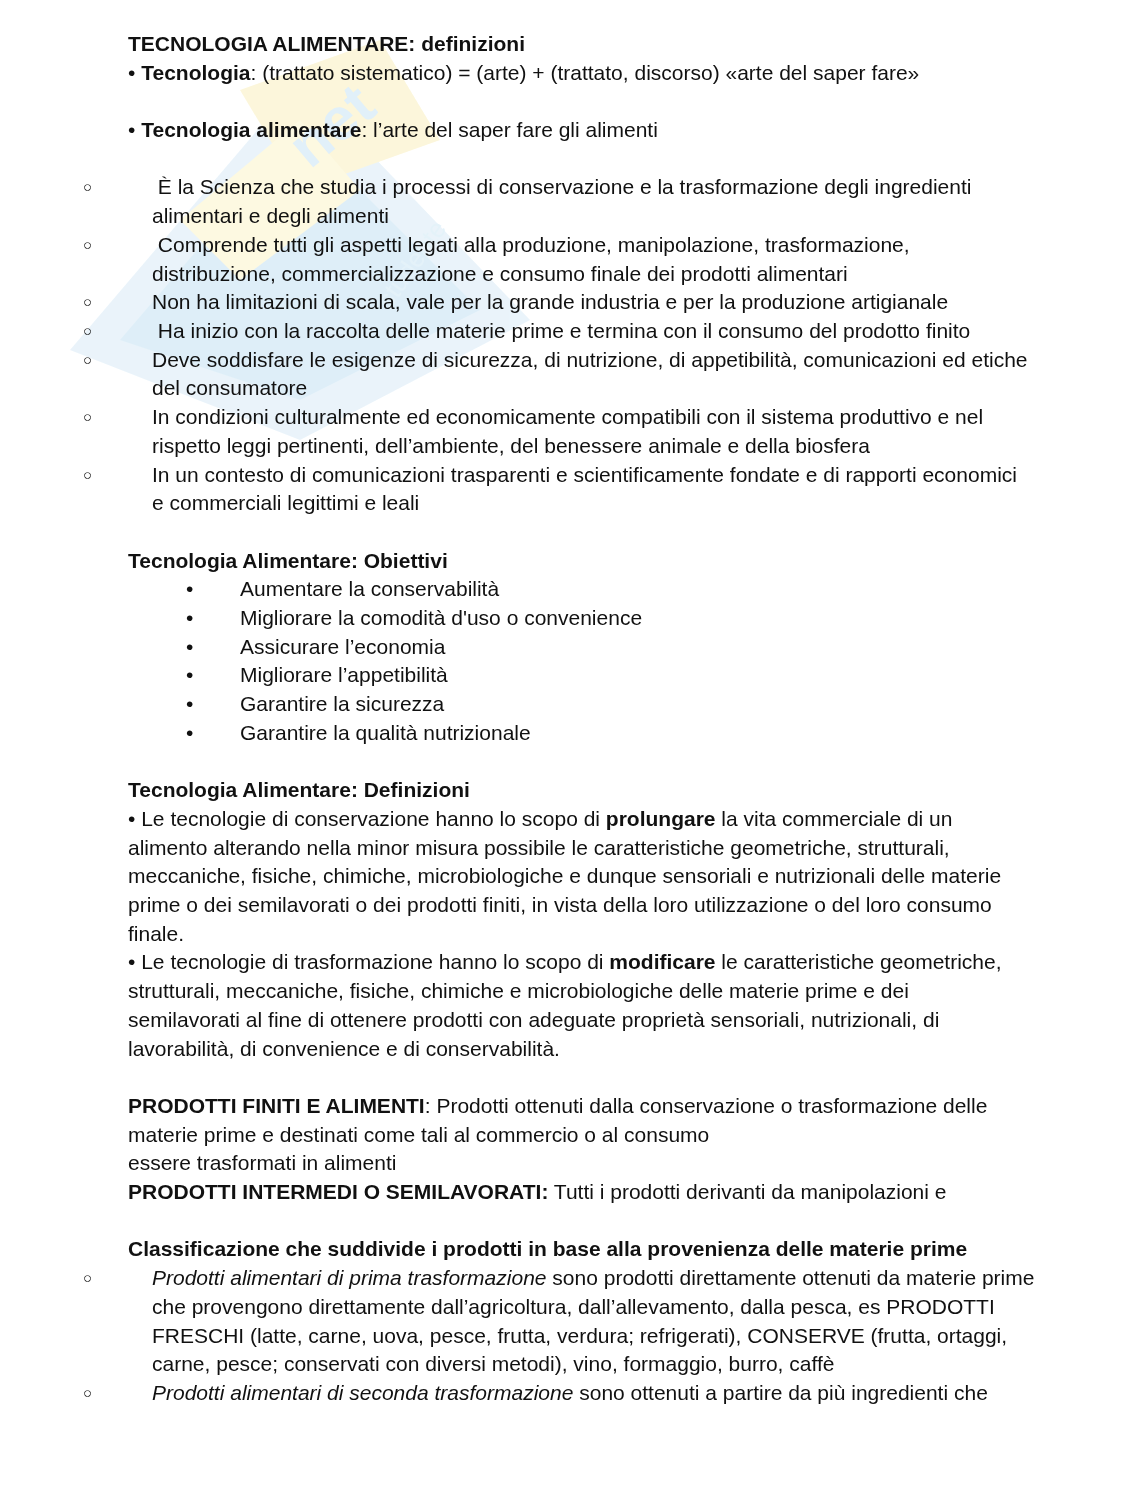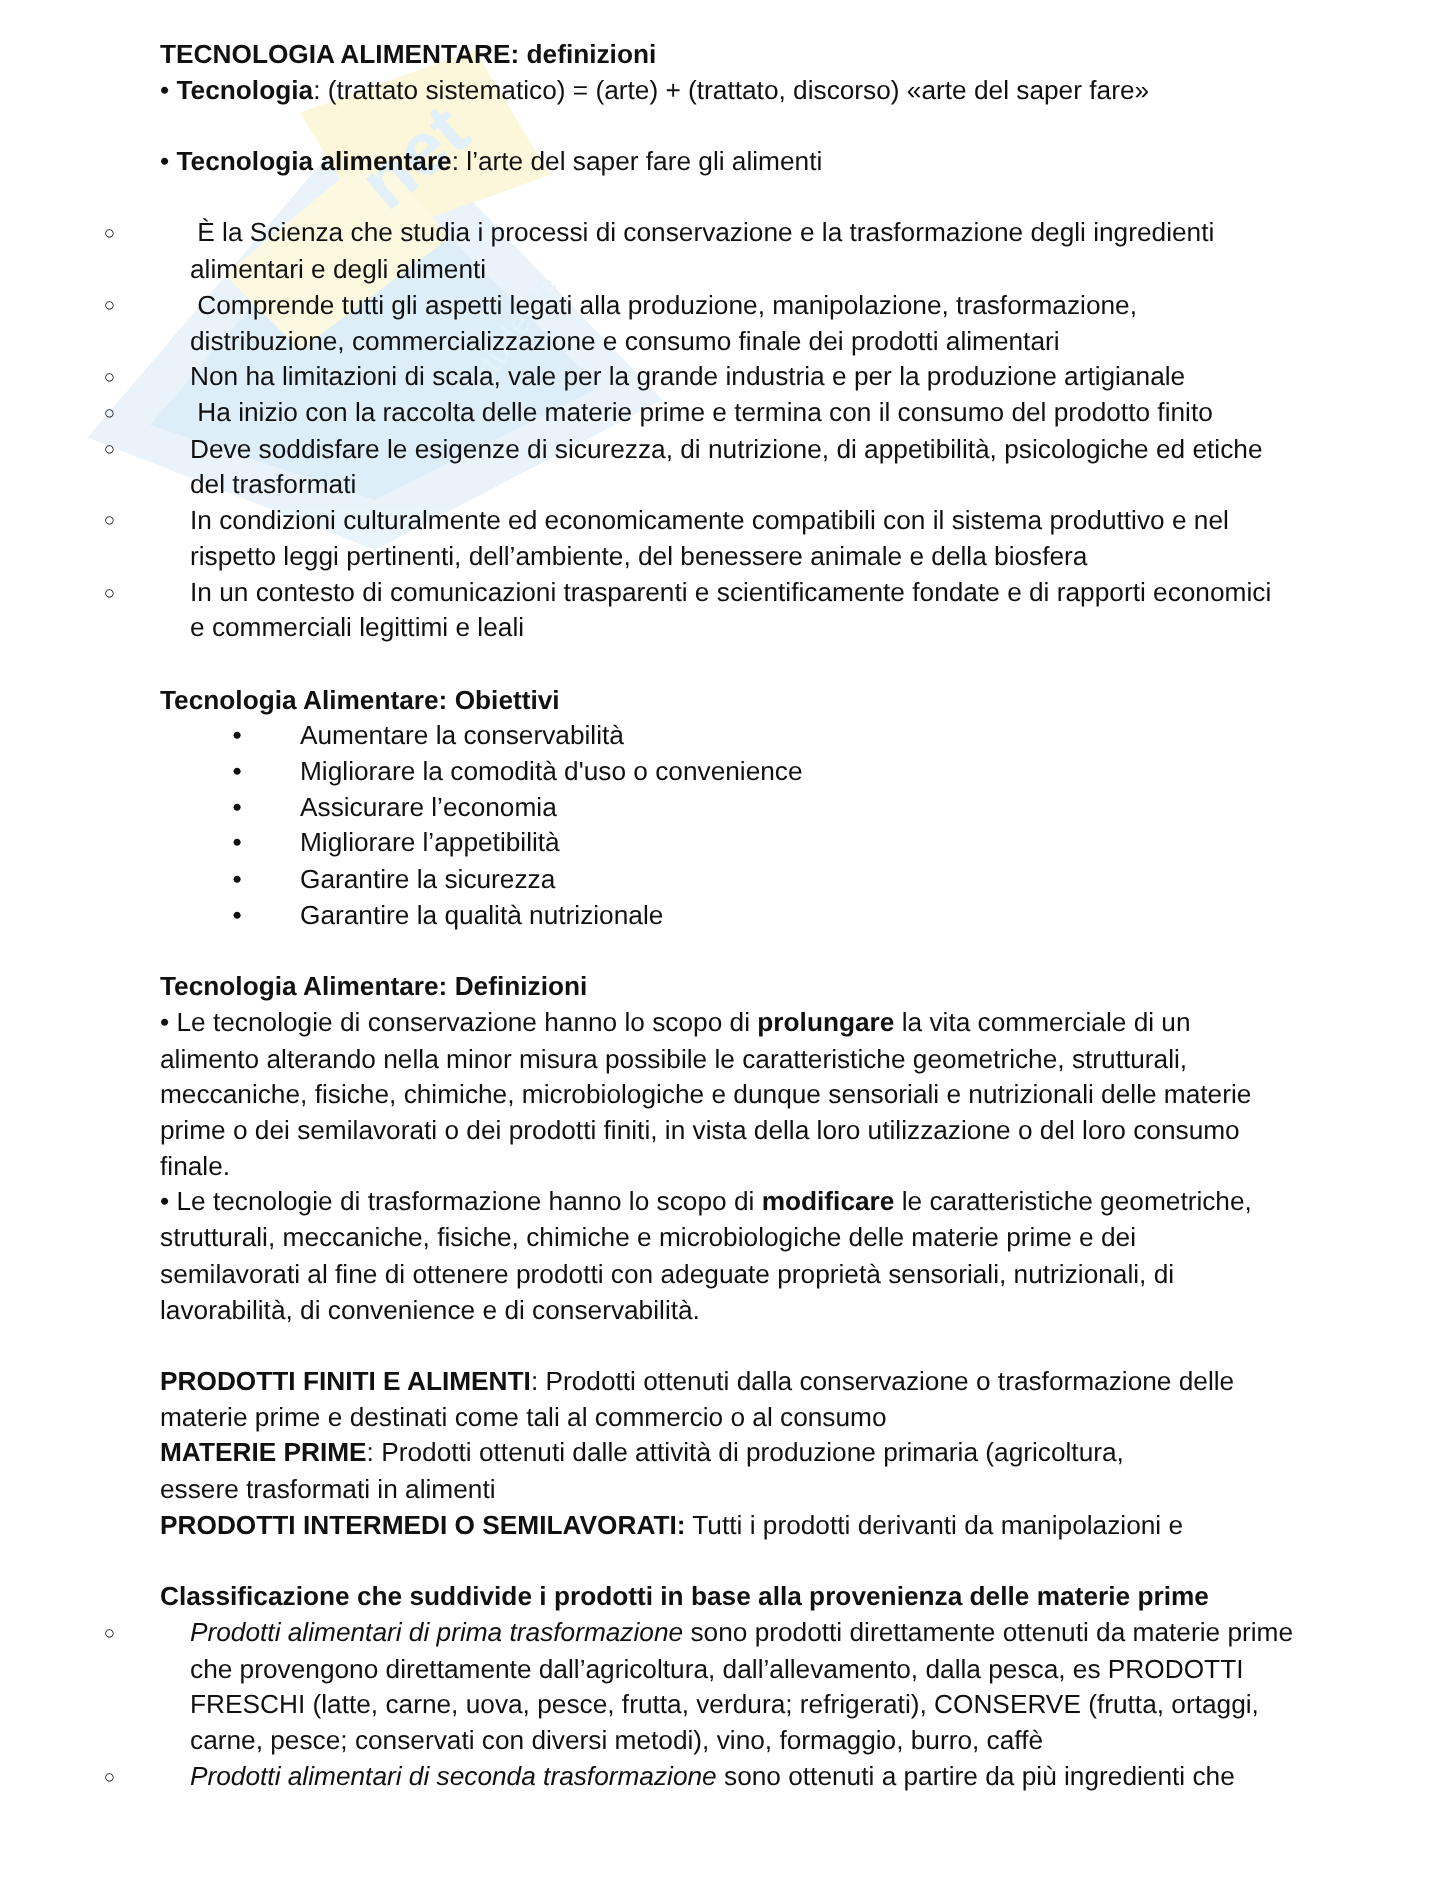--- a/index.html
+++ b/index.html
@@ -66,22 +66,22 @@
   <div class="circ-item">
     <span class="bul">○</span>
     <div class="line">Non ha limitazioni di scala, vale per la grande industria e per la produzione artigianale</div>
   </div>
   <div class="circ-item sp">
     <span class="bul">○</span>
     <div class="line txt">Ha inizio con la raccolta delle materie prime e termina con il consumo del prodotto finito</div>
   </div>
   <div class="circ-item">
     <span class="bul">○</span>
-    <div class="line">Deve soddisfare le esigenze di sicurezza, di nutrizione, di appetibilità, psicologiche ed etiche</div>
-    <div class="line">del trasformati</div>
+    <div class="line">Deve soddisfare le esigenze di sicurezza, di nutrizione, di appetibilità, comunicazioni ed etiche</div>
+    <div class="line">del consumatore</div>
   </div>
   <div class="circ-item">
     <span class="bul">○</span>
     <div class="line">In condizioni culturalmente ed economicamente compatibili con il sistema produttivo e nel</div>
     <div class="line">rispetto leggi pertinenti, dell’ambiente, del benessere animale e della biosfera</div>
   </div>
   <div class="circ-item">
     <span class="bul">○</span>
     <div class="line">In un contesto di comunicazioni trasparenti e scientificamente fondate e di rapporti economici</div>
     <div class="line">e commerciali legittimi e leali</div>
@@ -111,21 +111,20 @@
     <div class="line">semilavorati al fine di ottenere prodotti con adeguate proprietà sensoriali, nutrizionali, di</div>
     <div class="line">lavorabilità, di convenience e di conservabilità.</div>
   </div>
   <div class="blank"></div>
 
   <div>
     <div class="line"><b>PRODOTTI FINITI E ALIMENTI</b><span>: Prodotti ottenuti dalla conservazione o trasformazione delle</span></div>
     <div class="line">materie prime e destinati come tali al commercio o al consumo</div>
   </div>
   <div>
-    <div class="line"><b>MATERIE PRIME</b><span>: Prodotti ottenuti dalle attività di produzione primaria (agricoltura,</span></div>
     <div class="line">essere trasformati in alimenti</div>
   </div>
   <div>
     <div class="line"><b>PRODOTTI INTERMEDI O SEMILAVORATI:</b><span> Tutti i prodotti derivanti da manipolazioni e</span></div>
   </div>
   <div class="blank"></div>
 
   <div class="line bold">Classificazione che suddivide i prodotti in base alla provenienza delle materie prime</div>
   <div class="circ-item">
     <span class="bul">○</span>

